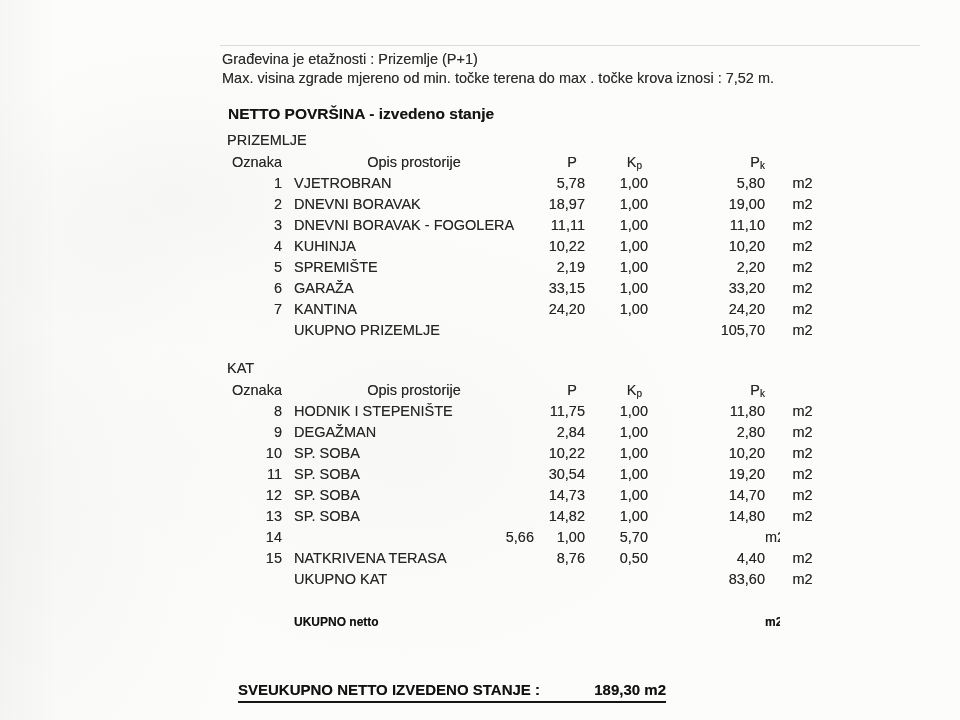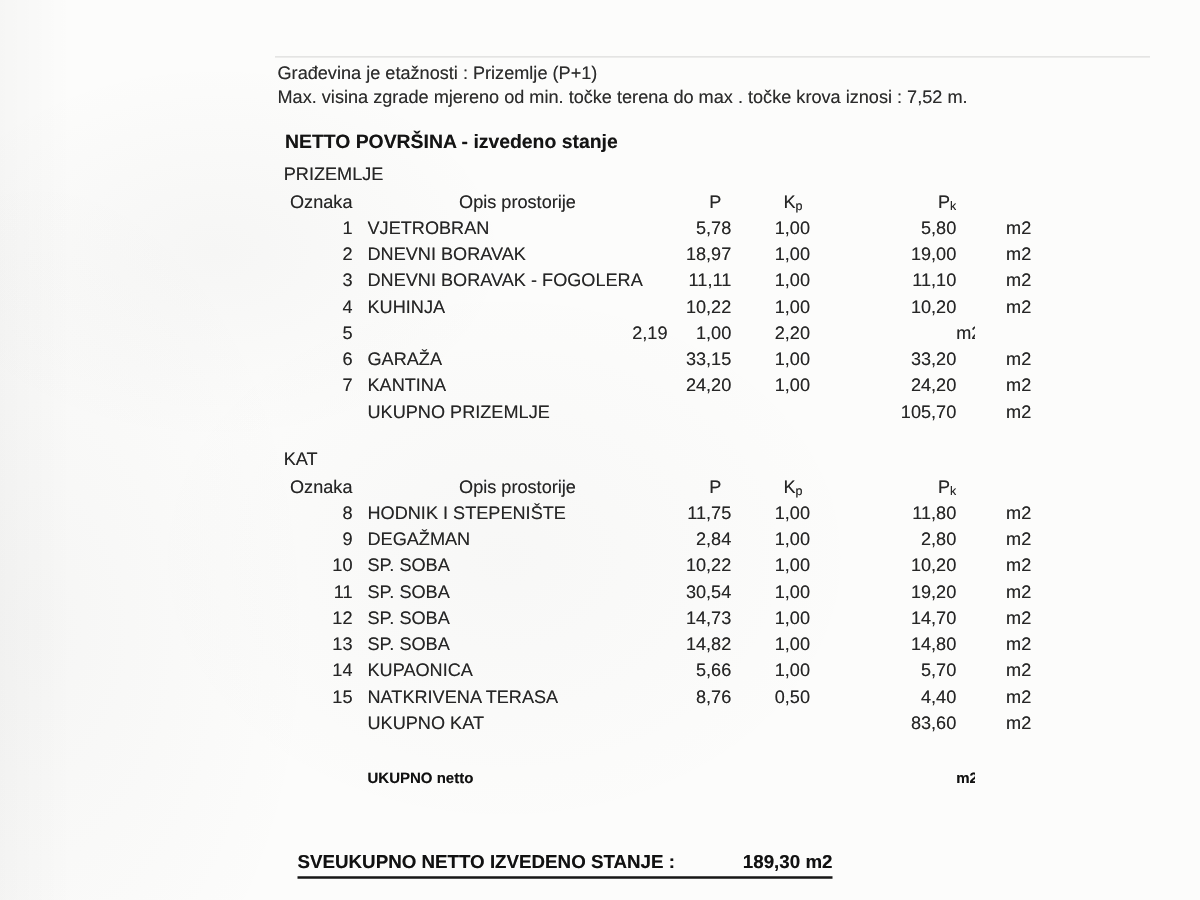--- a/index.html
+++ b/index.html
@@ -39,21 +39,21 @@
   .floor-label { height: 21px; line-height: 21px; font-size: 14.5px; padding-left: 5px; }
   .trow {
     display: grid;
     grid-template-columns: 60px 12px 240px 51px 63px 117px 15px 45px;
     height: 21px; line-height: 21px; font-size: 14.5px;
   }
   .thead { height: 22px; line-height: 22px; }
   .c { overflow: hidden; white-space: nowrap; }
   .c.num { text-align: right; }
   .c.p, .c.kp, .c.pk { text-align: right; }
-  .c.unit { text-align: right; }
+  .c.unit { text-align: center; }
   .hdr-oznaka { text-align: left; padding-left: 5px; }
   .hdr-opis { text-align: center; }
   .hdr-p { padding-right: 8px; }
   .hdr-kp { padding-right: 6px; }
   .hdr-pk { text-align: left; padding-left: 57px; }
   sub { font-size: 10px; vertical-align: -2px; line-height: 0; }
   .grand-total {
     position: absolute; left: 222px; top: 610px; width: 606px;
     height: 24px; line-height: 24px;
     font-weight: bold; font-size: 12px; color: #111;
@@ -126,20 +126,21 @@
     <div class="c name">KUHINJA</div>
     <div class="c p">10,22</div>
     <div class="c kp">1,00</div>
     <div class="c pk">10,20</div>
     <div class="c gap"></div>
     <div class="c unit">m2</div>
   </div>
         <div class="trow">
     <div class="c num">5</div>
     <div class="c gap"></div>
+    <div class="c name">SPREMIŠTE</div>
     <div class="c p">2,19</div>
     <div class="c kp">1,00</div>
     <div class="c pk">2,20</div>
     <div class="c gap"></div>
     <div class="c unit">m2</div>
   </div>
         <div class="trow">
     <div class="c num">6</div>
     <div class="c gap"></div>
     <div class="c name">GARAŽA</div>
@@ -239,21 +240,20 @@
     <div class="c name">SP. SOBA</div>
     <div class="c p">14,82</div>
     <div class="c kp">1,00</div>
     <div class="c pk">14,80</div>
     <div class="c gap"></div>
     <div class="c unit">m2</div>
   </div>
         <div class="trow">
     <div class="c num">14</div>
     <div class="c gap"></div>
-    <div class="c name">KUPAONICA</div>
     <div class="c p">5,66</div>
     <div class="c kp">1,00</div>
     <div class="c pk">5,70</div>
     <div class="c gap"></div>
     <div class="c unit">m2</div>
   </div>
         <div class="trow">
     <div class="c num">15</div>
     <div class="c gap"></div>
     <div class="c name">NATKRIVENA TERASA</div>

